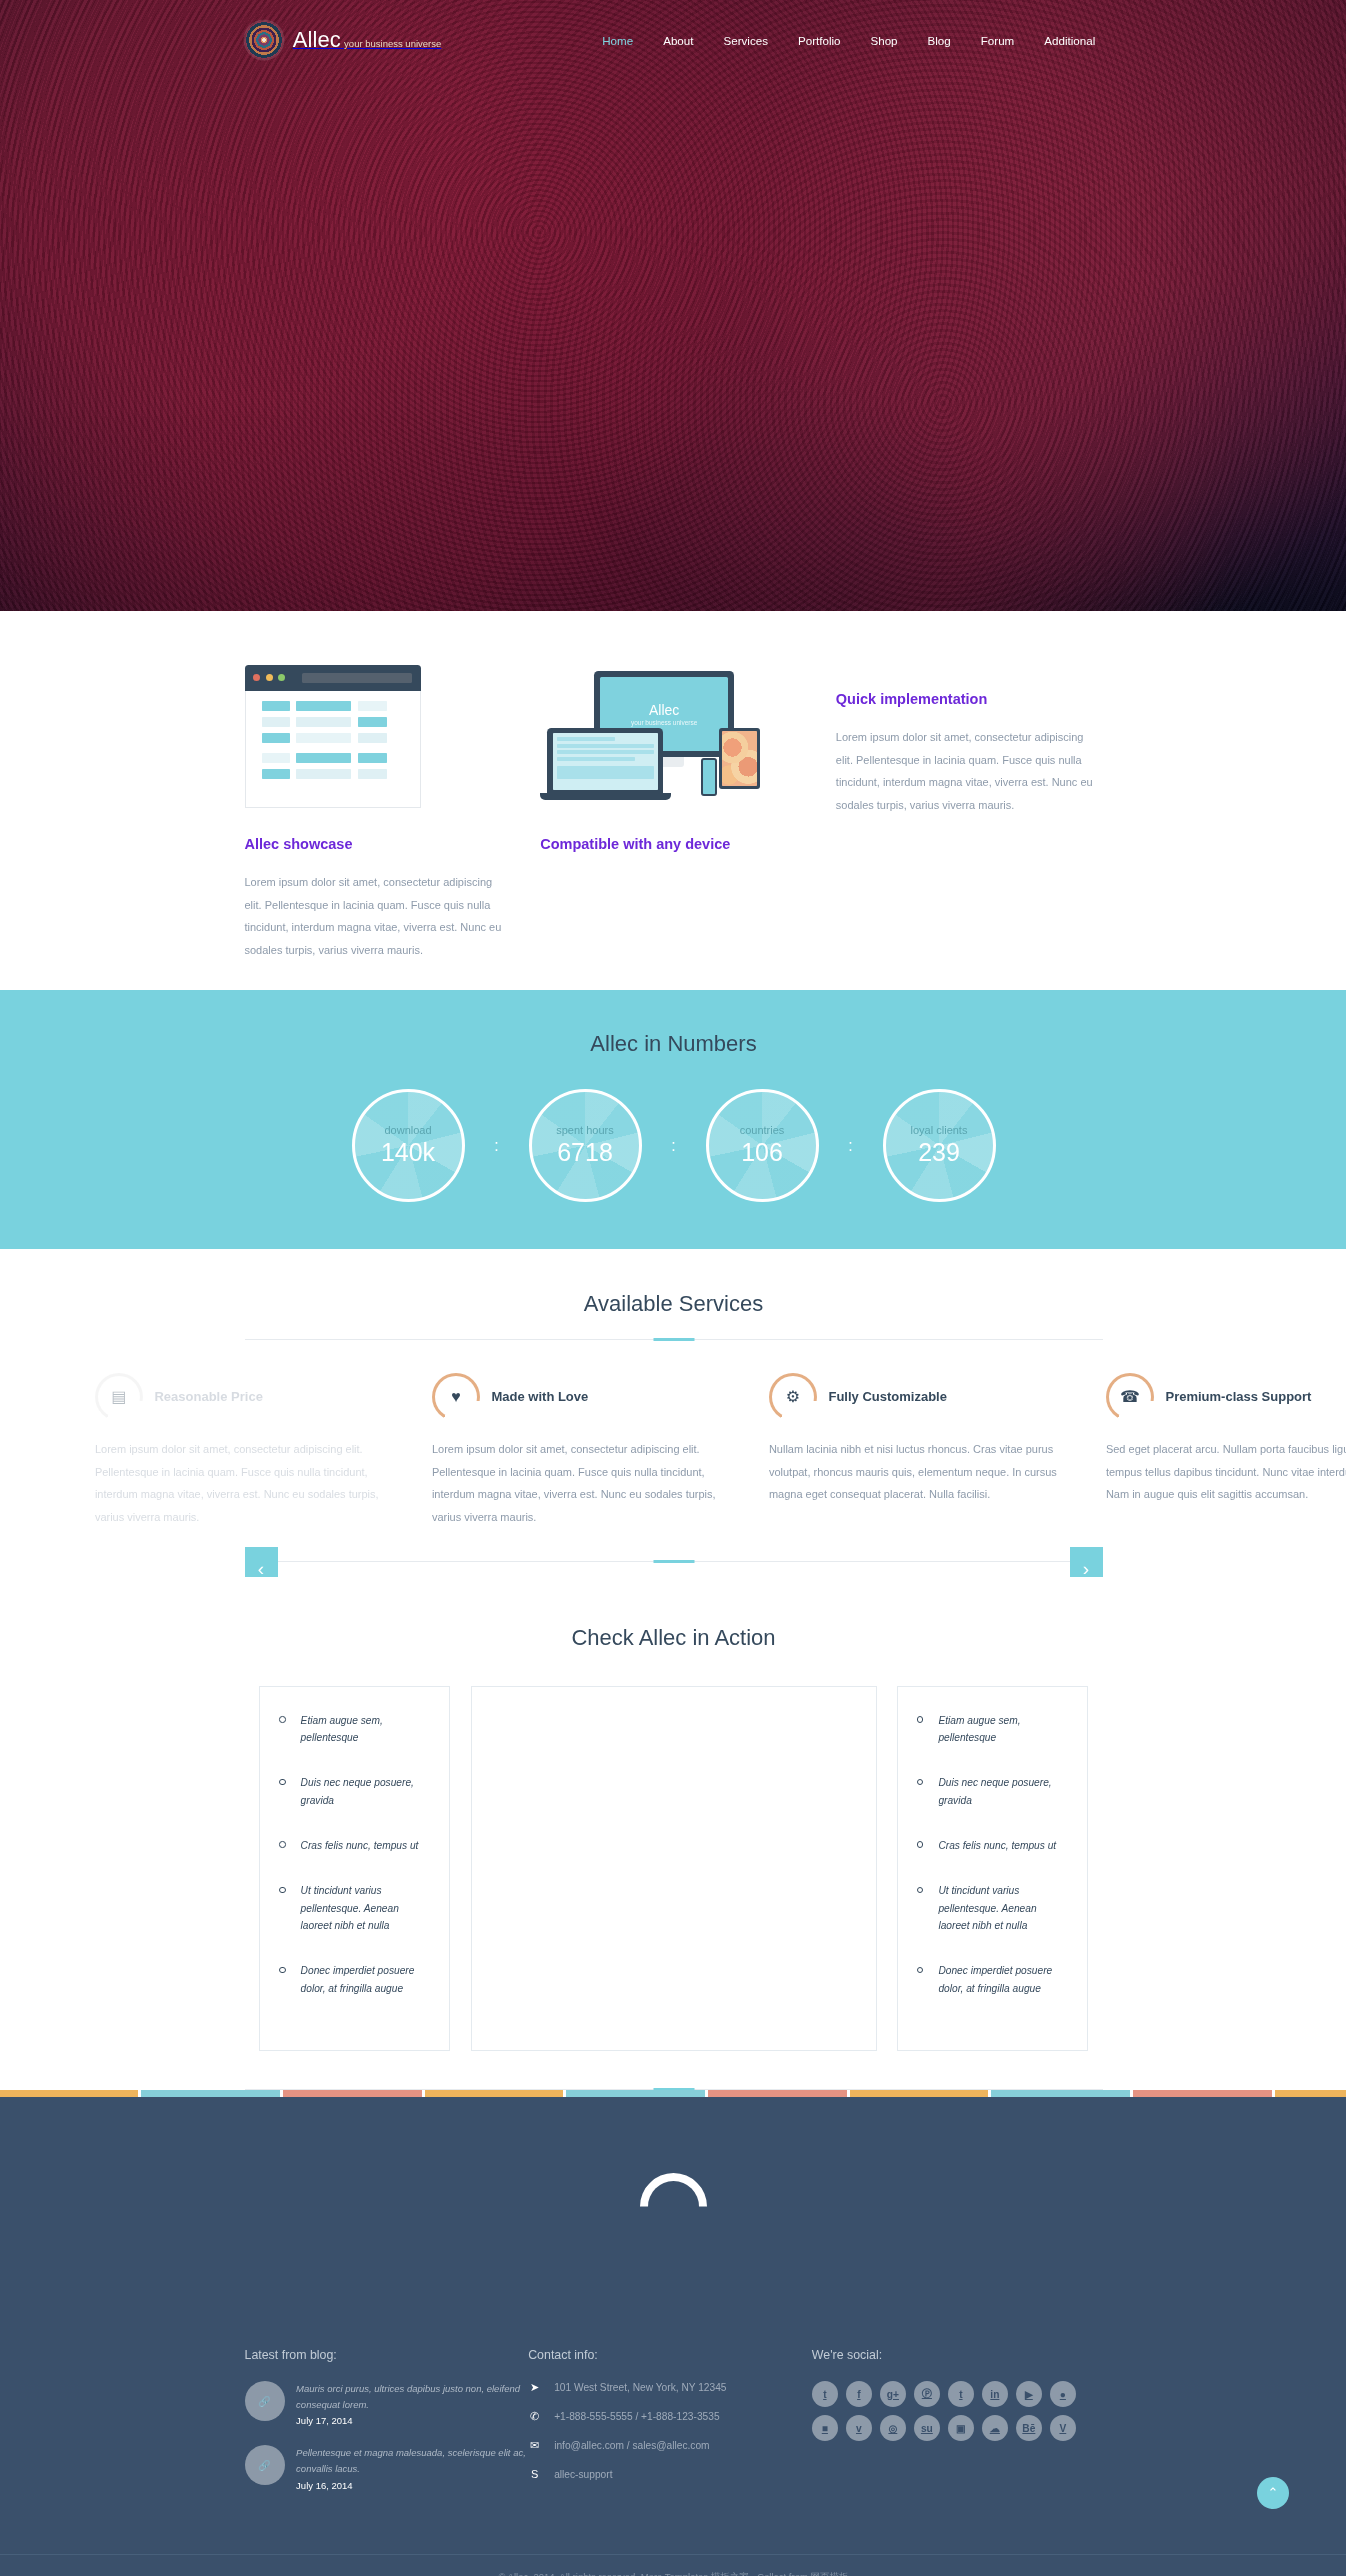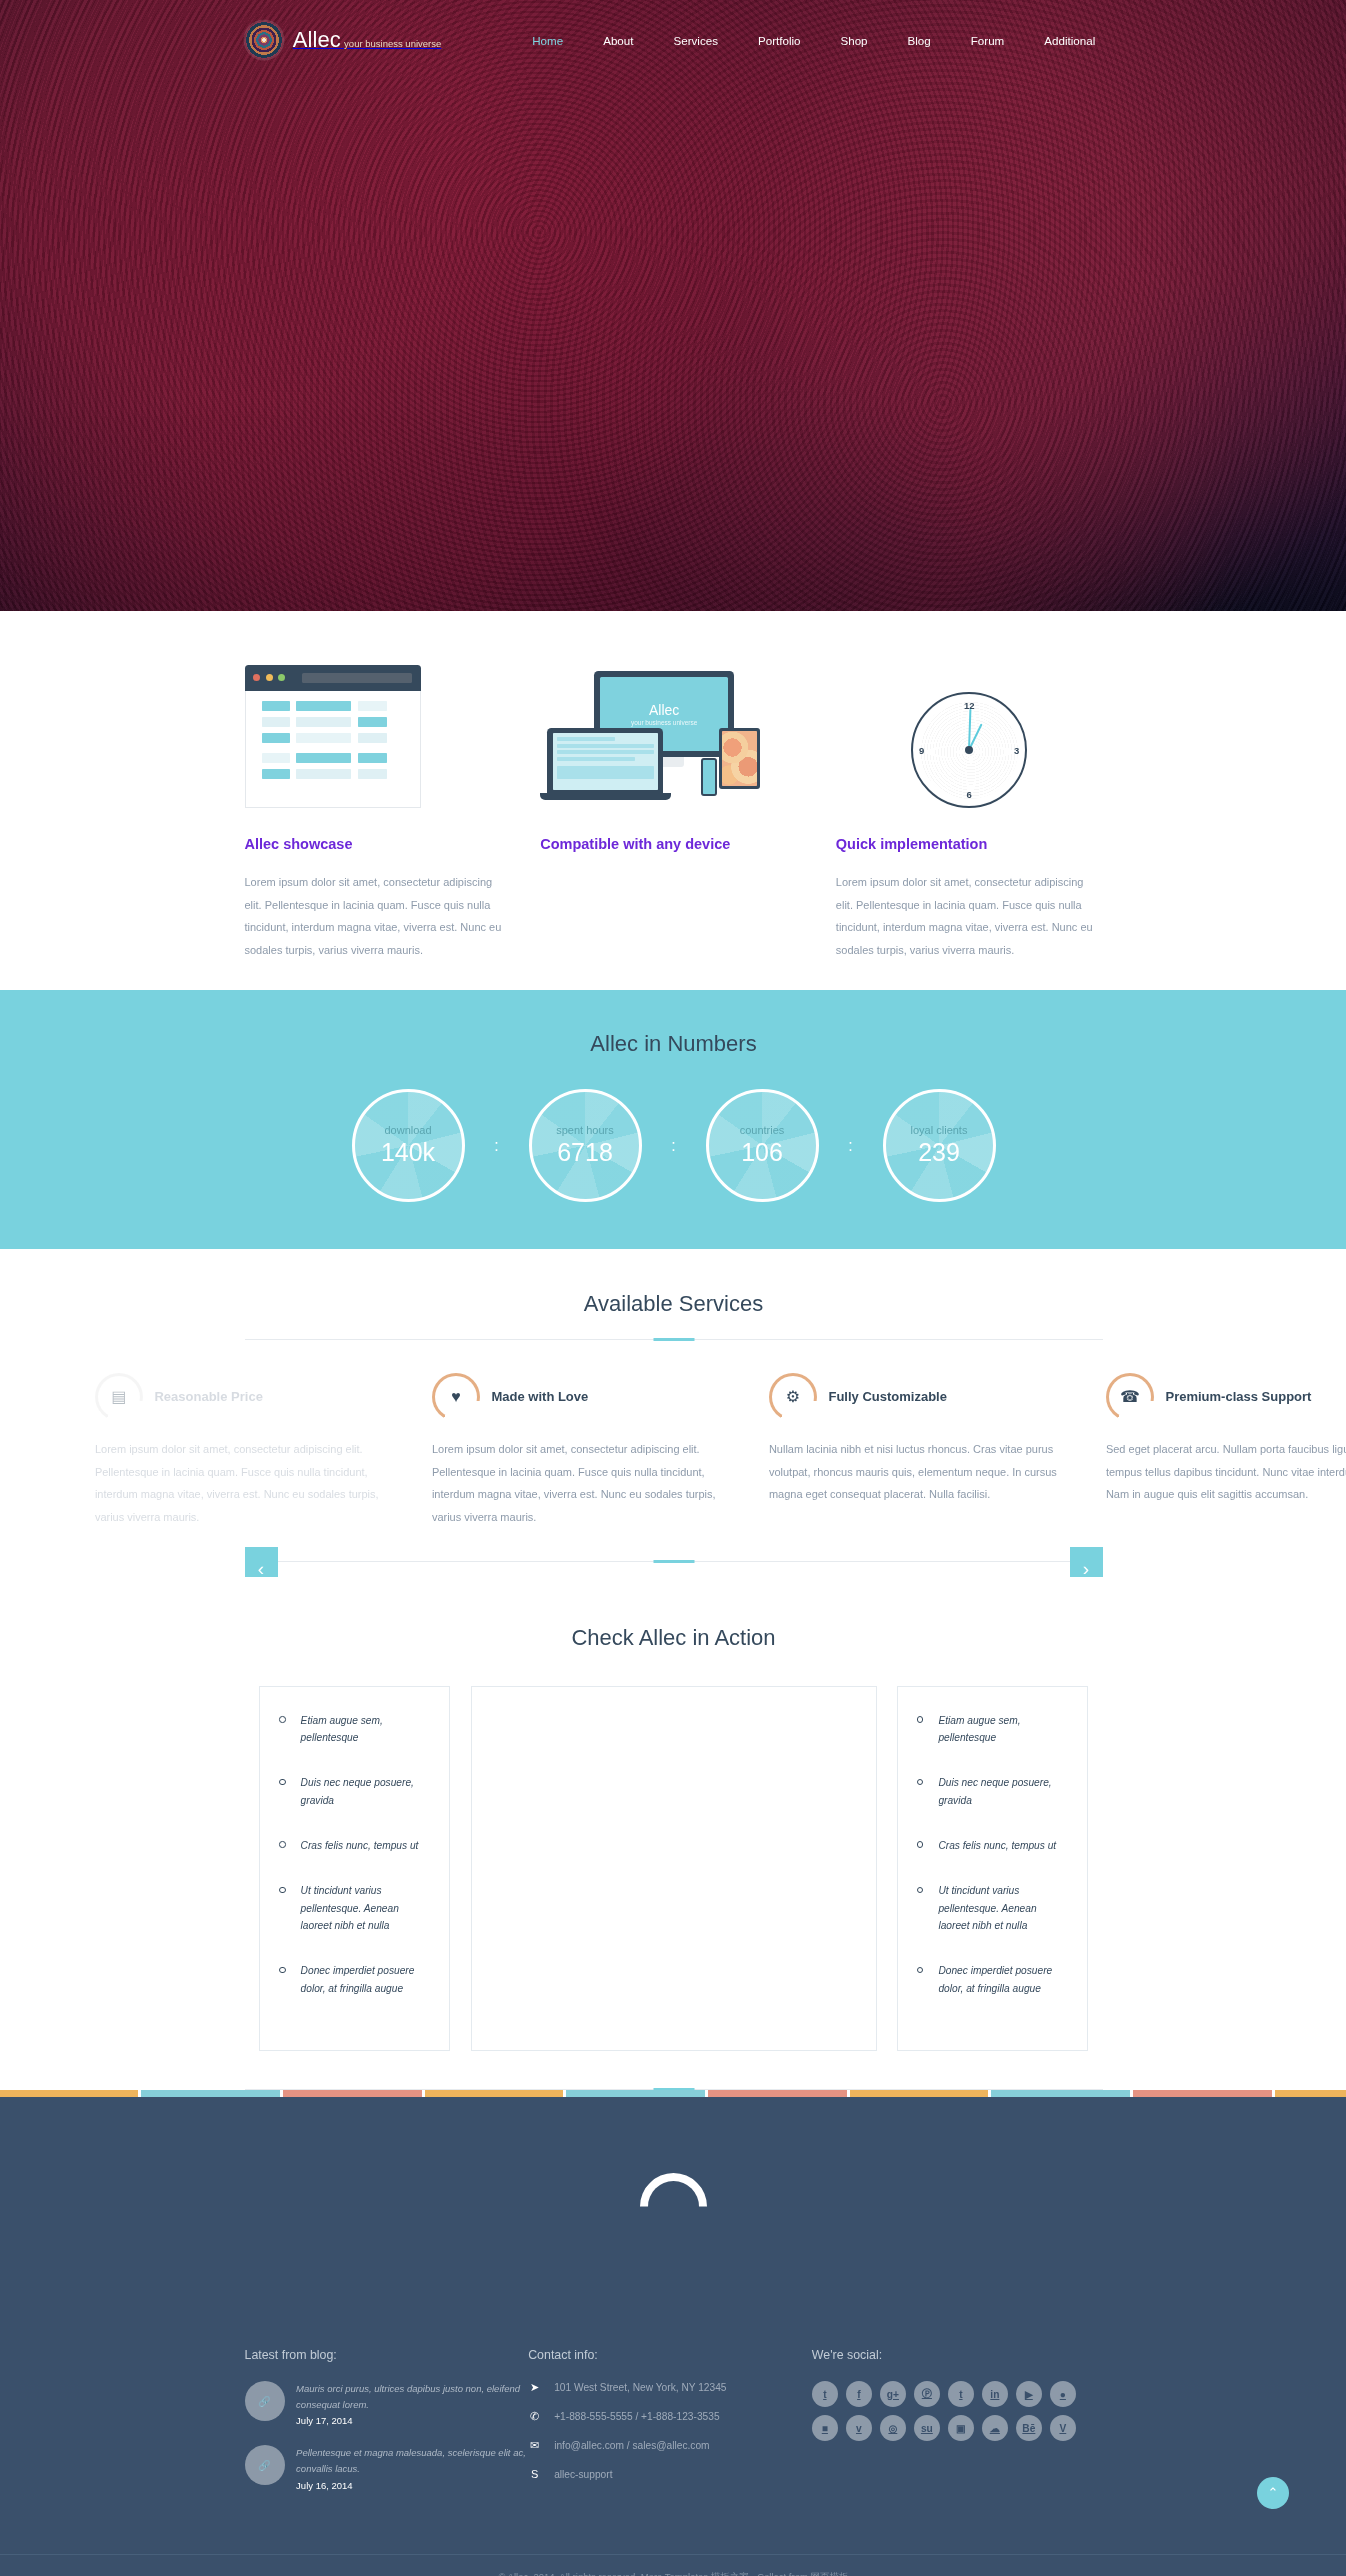--- a/index.html
+++ b/index.html
@@ -43,21 +43,21 @@
     background:
       radial-gradient(circle at 50% 50%, #f0e6d8 0 6%, #e0915f 6% 13%, #7e3a63 13% 21%,
       #2a6e86 21% 29%, #b6563f 29% 37%, #3d2050 37% 46%, #c07a4a 46% 55%,
       #1d3a52 55% 66%, #8a3a4e 66% 78%, #e0b08a 78% 88%, #4a2035 88% 100%);
     box-shadow:0 0 0 1.5px rgba(255,255,255,.12);
     flex:none;
   }
   .brand-text .brand-name{ font-size:22px; color:#fff; font-weight:400; line-height:1.05; letter-spacing:0.1px;}
   .brand-text .brand-tag{ font-size:9.5px; color:#e8d7c4; margin-top:1.5px; }
 
-  .mainnav{ margin-left:auto; display:flex; align-items:center; gap:40px; padding-right:7.3px;}
+  .mainnav{ margin-left:auto; display:flex; align-items:center; gap:30px; padding-right:7.3px;}
   .mainnav a{ color:#ffffff; text-decoration:none; font-size:11.6px; }
   .mainnav a.active{ color:#7fd6e2; }
 
   .hero-copy{ text-align:center; margin-top:122px; }
   .hero-title{ font-size:41px; color:#fff; font-weight:400; letter-spacing:0.7px; }
   .hero-sub{ font-size:17.4px; color:#7fd6e2; margin-top:10.2px; }
   .hero-btn{
     display:inline-block; margin-top:32px; padding:11.6px 28px; border:none; cursor:pointer;
     border-radius:22px; background:#79d2de; color:#ffffff; font-size:12.4px;
     font-family:inherit;
@@ -320,31 +320,20 @@
                   <i style="width:80%"></i>
                   <i style="height:13px;margin-top:5.8px"></i>
                 </div>
             </div>
           </div>
         </div>
         <h3>Compatible with any device</h3>
       </div>
 
       <div class="feat">
-        <div class="feat-img" style="justify-content:center">
-          <div class="ill-clock">
-            <span class="ck-n ck12">12</span>
-            <span class="ck-n ck3">3</span>
-            <span class="ck-n ck6">6</span>
-            <span class="ck-n ck9">9</span>
-            <span class="ck-hand ck-h1"></span>
-            <span class="ck-hand ck-h2"></span>
-            <span class="ck-pin"></span>
-          </div>
-        </div>
         <h3>Quick implementation</h3>
         <p>Lorem ipsum dolor sit amet, consectetur adipiscing elit. Pellentesque in lacinia quam. Fusce quis nulla tincidunt, interdum magna vitae, viverra est. Nunc eu sodales turpis, varius viverra mauris.</p>
       </div>
 
     </div>
   </div>
 </section>
 
 <section class="numbers">
   <div class="wrap">

